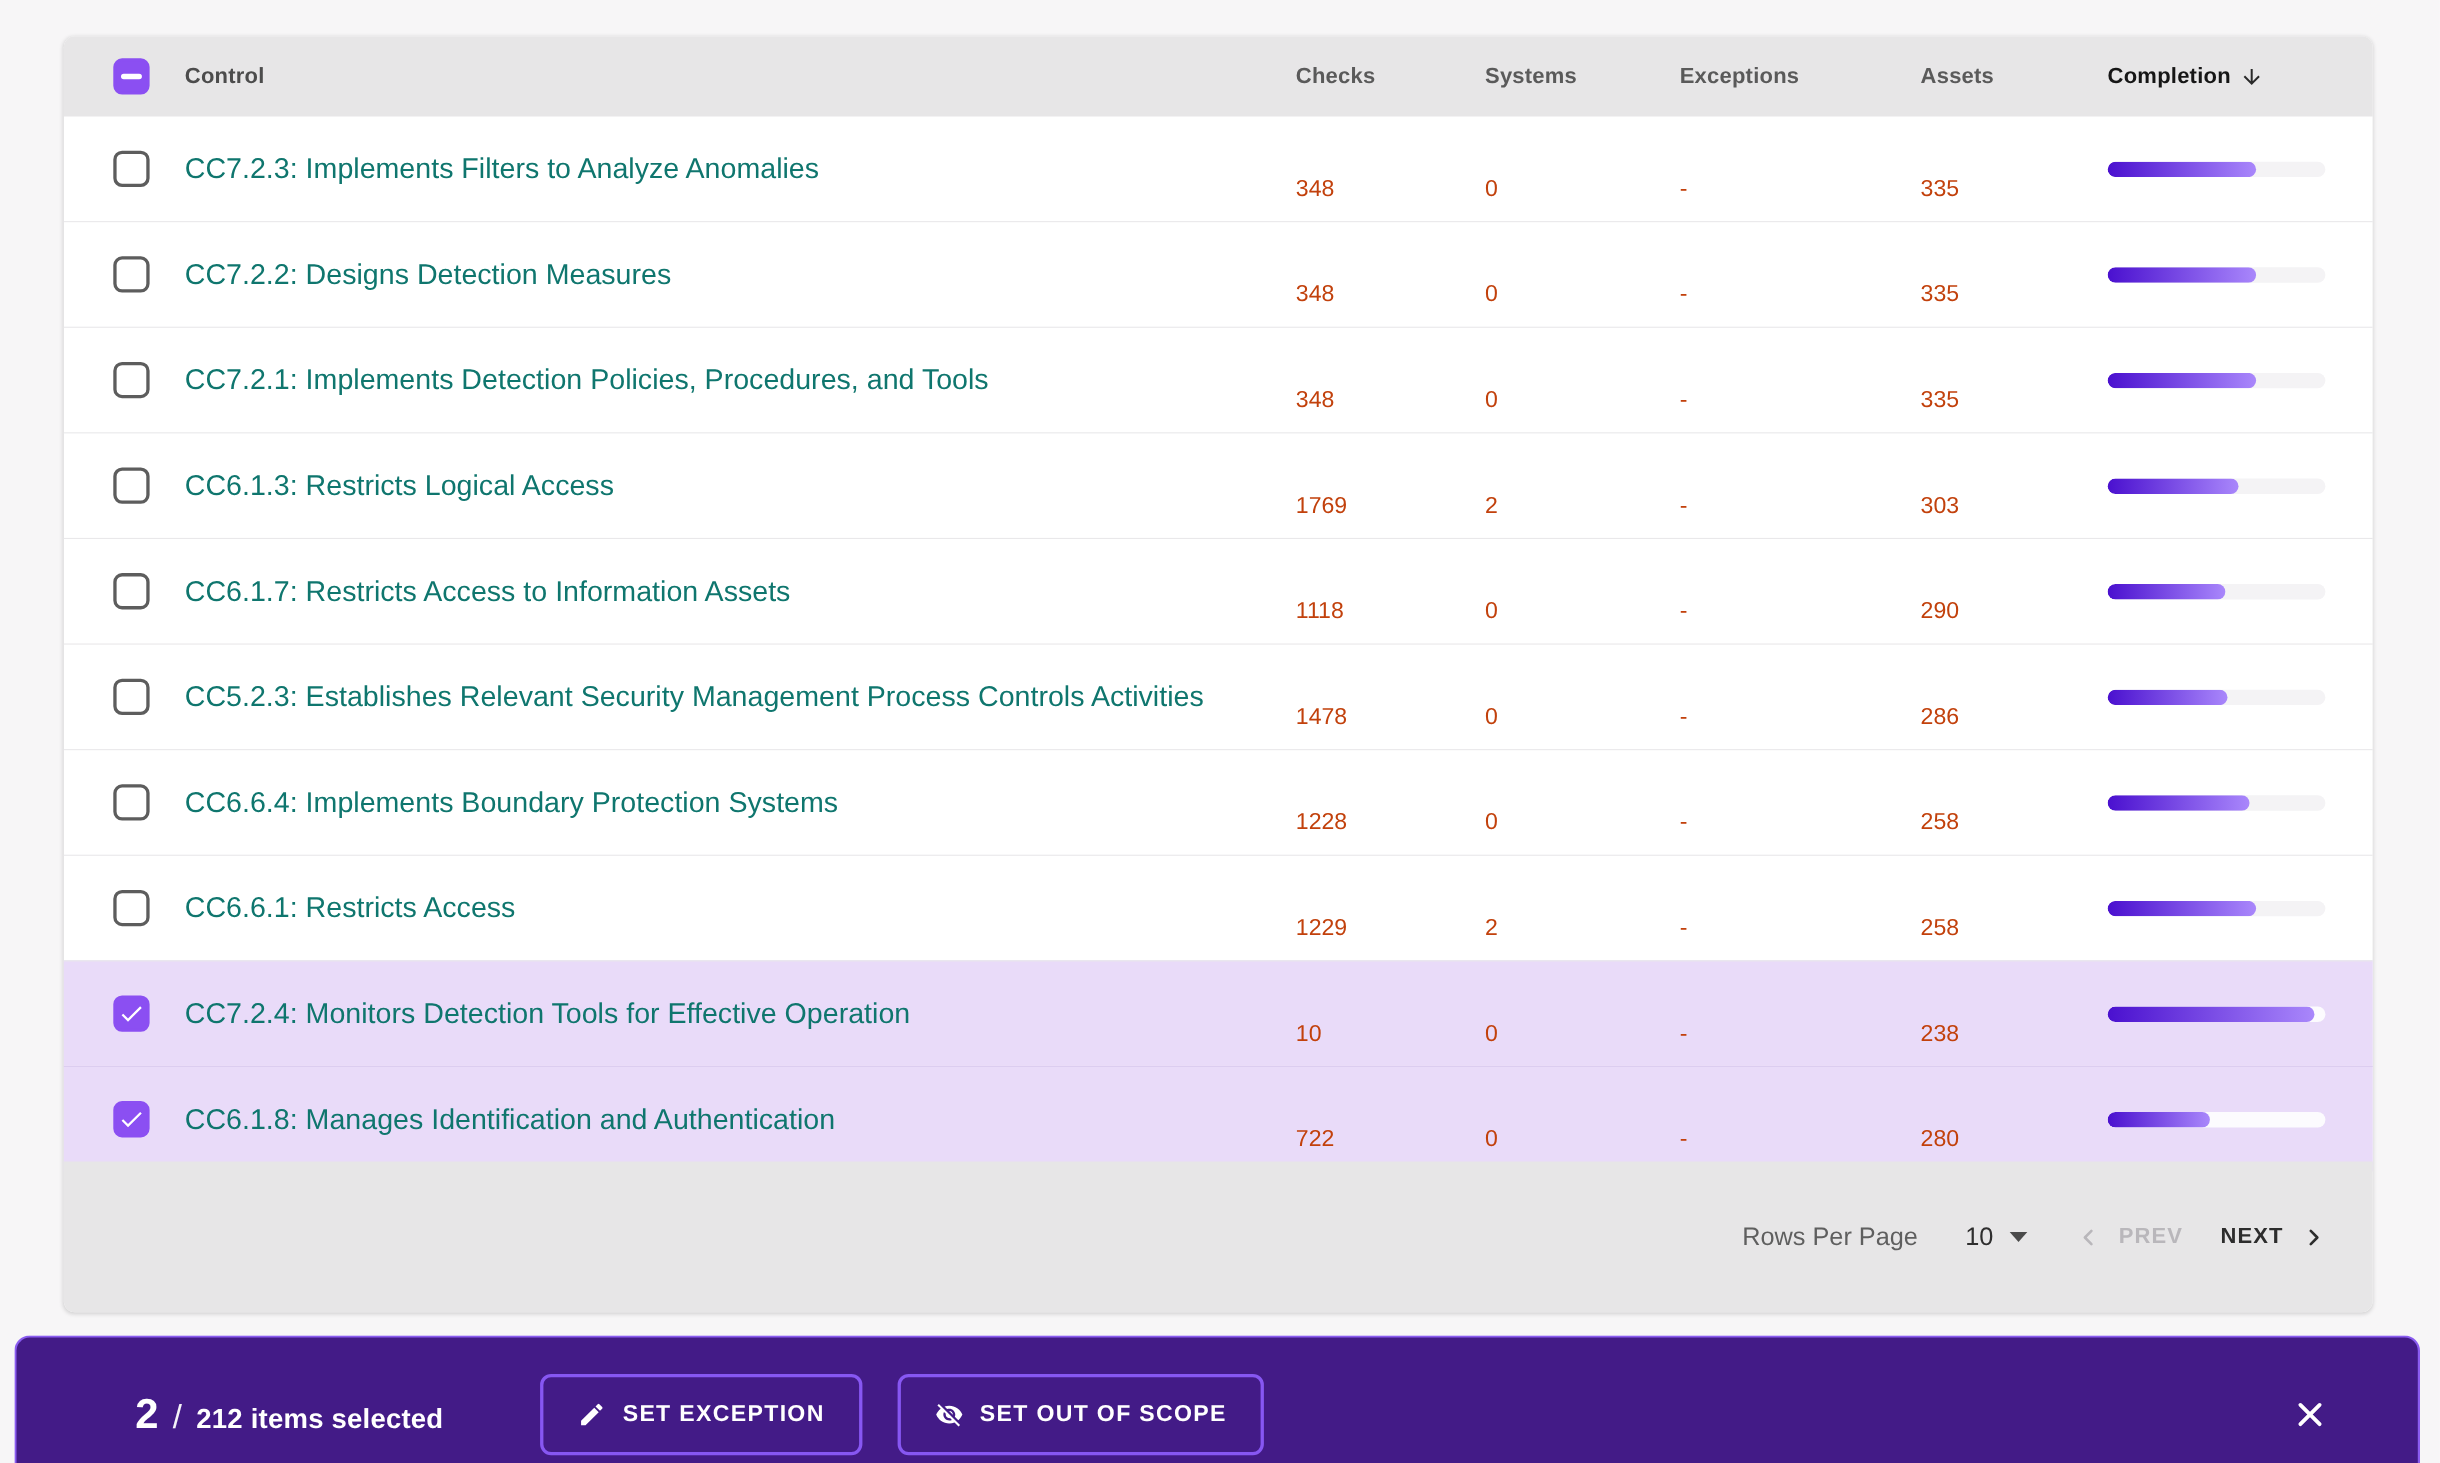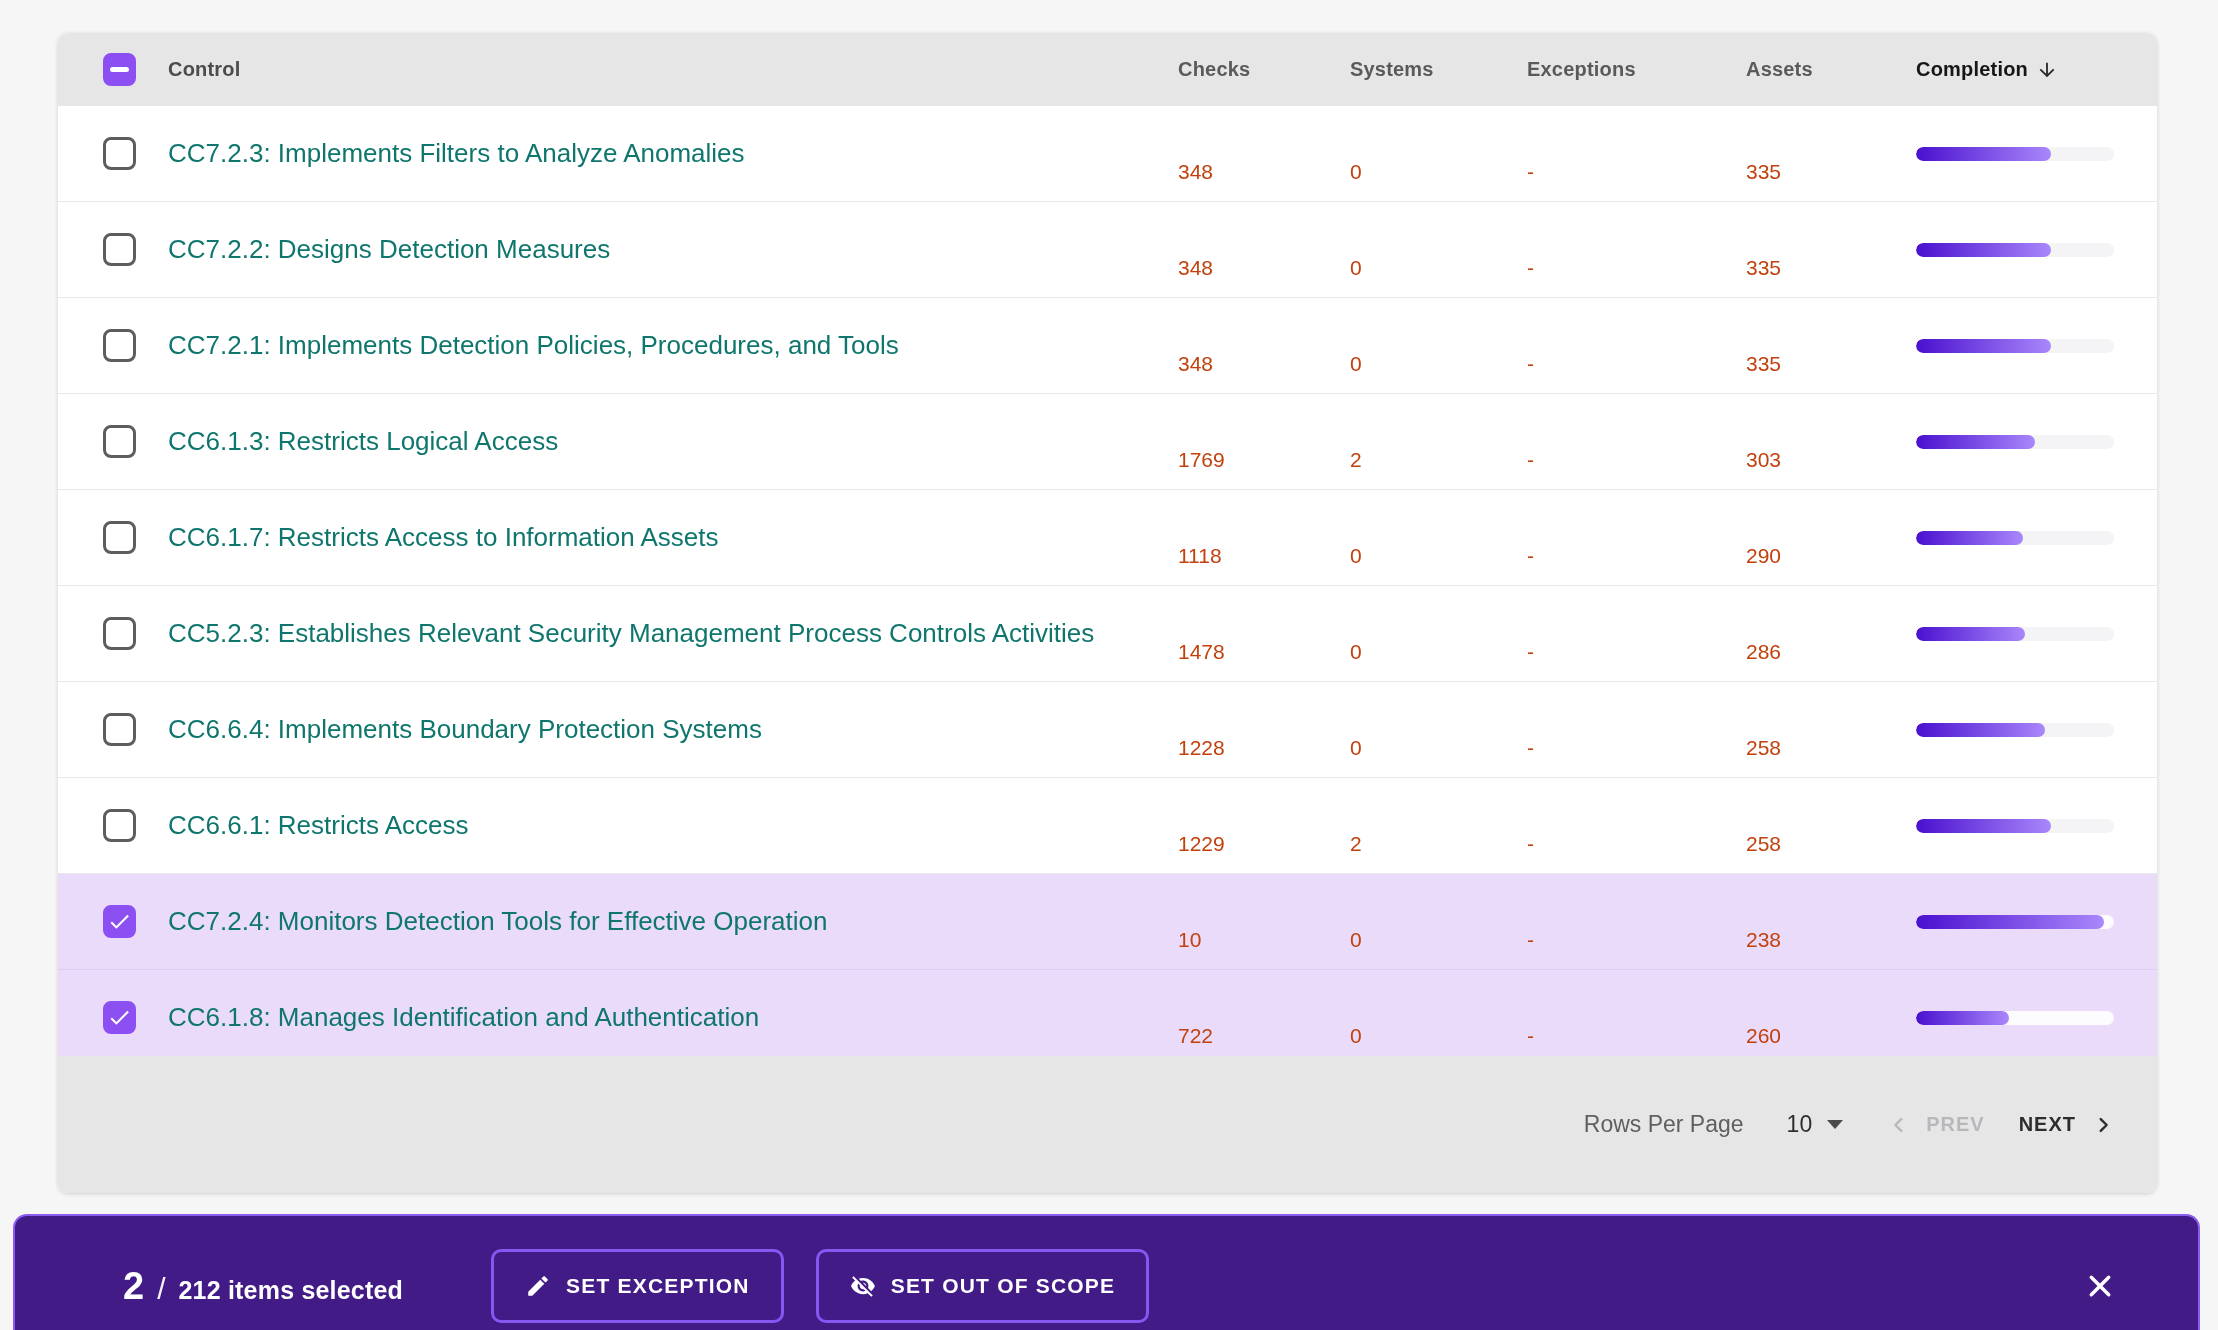--- a/index.html
+++ b/index.html
@@ -283,21 +283,21 @@
       <span class="checkbox">
         <svg viewBox="0 0 24 24">
               <path d="M9 16.2 4.8 12l-1.4 1.4L9 19 21 7l-1.4-1.4z"></path>
             </svg>
       </span>
     </div>
     <div class="cell-text">CC6.1.8: Manages Identification and Authentication</div>
     <div class="cell-num">722</div>
     <div class="cell-num">0</div>
     <div class="cell-num">-</div>
-    <div class="cell-num">260</div>
+    <div class="cell-num">280</div>
     <div>
       <div class="track">
         <div class="fill" style="width: 47%;"></div>
       </div>
     </div>
   </div>
     </div>
 
   <div class="tfoot">
     <span class="rpp-label">Rows Per Page</span>

